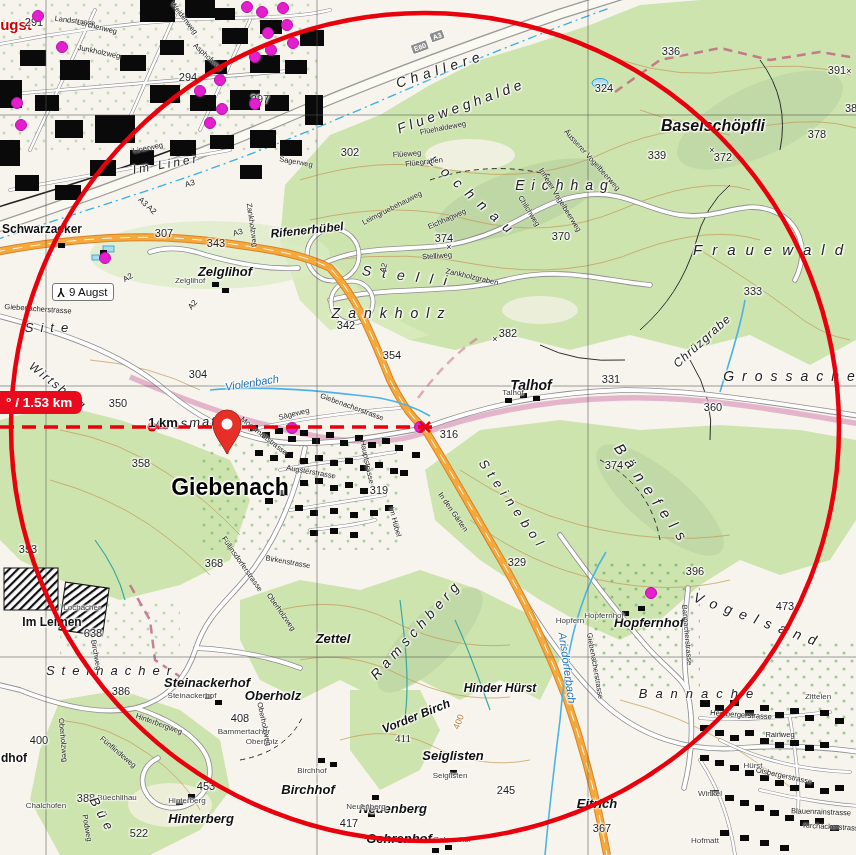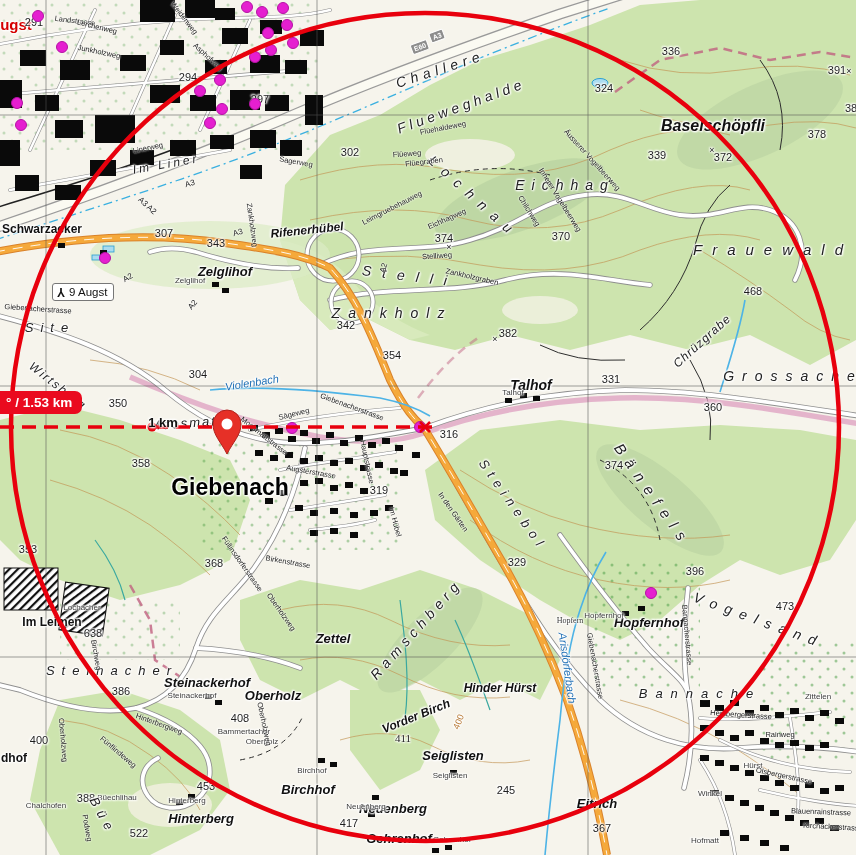--- a/index.html
+++ b/index.html
@@ -403,21 +403,21 @@
       <span class="lbl elev" style="left: 561px; top: 236px; transform: translate(-50%, -50%);">370</span>
       <span class="lbl elev" style="left: 723px; top: 157px; transform: translate(-50%, -50%);">372</span>
       <span class="lbl elev" style="left: 444px; top: 238px; transform: translate(-50%, -50%);">374</span>
       <span class="lbl elev" style="left: 614px; top: 465px; transform: translate(-50%, -50%);">374</span>
       <span class="lbl elev" style="left: 817px; top: 134px; transform: translate(-50%, -50%);">378</span>
       <span class="lbl elev" style="left: 508px; top: 333px; transform: translate(-50%, -50%);">382</span>
       <span class="lbl elev" style="left: 121px; top: 691px; transform: translate(-50%, -50%);">386</span>
       <span class="lbl elev" style="left: 86px; top: 798px; transform: translate(-50%, -50%);">388</span>
       <span class="lbl elev" style="left: 837px; top: 70px; transform: translate(-50%, -50%);">391</span>
       <span class="lbl elev" style="left: 695px; top: 571px; transform: translate(-50%, -50%);">396</span>
-      <span class="lbl elev" style="left: 753px; top: 291px; transform: translate(-50%, -50%);">468</span>
+      <span class="lbl elev" style="left: 753px; top: 291px; transform: translate(-50%, -50%);">333</span>
       <span class="lbl elev" style="left: 39px; top: 740px; transform: translate(-50%, -50%);">400</span>
       <span class="lbl elev" style="left: 240px; top: 718px; transform: translate(-50%, -50%);">408</span>
       <span class="lbl elev" style="left: 403px; top: 738px; transform: translate(-50%, -50%); font-family: Liberation Serif, serif;">411</span>
       <span class="lbl elev" style="left: 349px; top: 823px; transform: translate(-50%, -50%);">417</span>
       <span class="lbl elev" style="left: 785px; top: 606px; transform: translate(-50%, -50%);">473</span>
       <span class="lbl elev" style="left: 206px; top: 786px; transform: translate(-50%, -50%);">453</span>
       <span class="lbl elev" style="left: 139px; top: 833px; transform: translate(-50%, -50%);">522</span>
       <span class="lbl elev" style="left: 851px; top: 108px; transform: translate(-50%, -50%);">38</span>
       <span class="lbl elev" style="left: 449px; top: 247px; font-size: 9px; transform: translate(-50%, -50%);">×</span>
       <span class="lbl elev" style="left: 495px; top: 339px; font-size: 9px; transform: translate(-50%, -50%);">×</span>
@@ -446,21 +446,21 @@
       <span class="lbl area" style="left: 186px; top: 423px; font-size: 13px; letter-spacing: 2px; transform: translate(-50%, -50%) rotate(-4deg);">Moosmatt</span>
       <span class="lbl sp" style="left: 190px; top: 281px; transform: translate(-50%, -50%);">Zelglihof</span>
       <span class="lbl sp" style="left: 513px; top: 393px; transform: translate(-50%, -50%);">Talhof</span>
       <span class="lbl sp" style="left: 192px; top: 696px; transform: translate(-50%, -50%);">Steinackerhof</span>
       <span class="lbl sp" style="left: 450px; top: 776px; transform: translate(-50%, -50%);">Seiglisten</span>
       <span class="lbl sp" style="left: 312px; top: 771px; transform: translate(-50%, -50%);">Birchhof</span>
       <span class="lbl sp" style="left: 366px; top: 807px; transform: translate(-50%, -50%);">Neuenberg</span>
       <span class="lbl sp" style="left: 452px; top: 840px; transform: translate(-50%, -50%);">Gehrenhof</span>
       <span class="lbl sp" style="left: 187px; top: 801px; transform: translate(-50%, -50%);">Hinterberg</span>
       <span class="lbl sp" style="left: 604px; top: 616px; transform: translate(-50%, -50%);">Hopfernhof</span>
-      <span class="lbl sp" style="left: 570px; top: 621px; transform: translate(-50%, -50%); font-family: Liberation Serif, serif;">Hopfern</span>
+      <span class="lbl sp" style="left: 570px; top: 621px; transform: translate(-50%, -50%);">Hopfern</span>
       <span class="lbl sp" style="left: 82px; top: 608px; transform: translate(-50%, -50%);">Lochacher</span>
       <span class="lbl sp" style="left: 46px; top: 806px; transform: translate(-50%, -50%);">Chalchofen</span>
       <span class="lbl sp" style="left: 117px; top: 798px; transform: translate(-50%, -50%);">Büechlihau</span>
       <span class="lbl sp" style="left: 244px; top: 732px; transform: translate(-50%, -50%);">Bammertacher</span>
       <span class="lbl sp" style="left: 262px; top: 742px; transform: translate(-50%, -50%);">Oberholz</span>
       <span class="lbl sp" style="left: 818px; top: 697px; transform: translate(-50%, -50%);">Zittelen</span>
       <span class="lbl sp" style="left: 753px; top: 766px; transform: translate(-50%, -50%);">Hürst</span>
       <span class="lbl sp" style="left: 710px; top: 794px; transform: translate(-50%, -50%);">Winkel</span>
       <span class="lbl sp" style="left: 673px; top: 841px; transform: translate(-50%, -50%); margin-left: 32px;">Hofmatt</span>
       <span class="lbl area" style="left: 773px; top: 249px; font-size: 15px; letter-spacing: 10px; transform: translate(-50%, -50%);">Frauewald</span>

